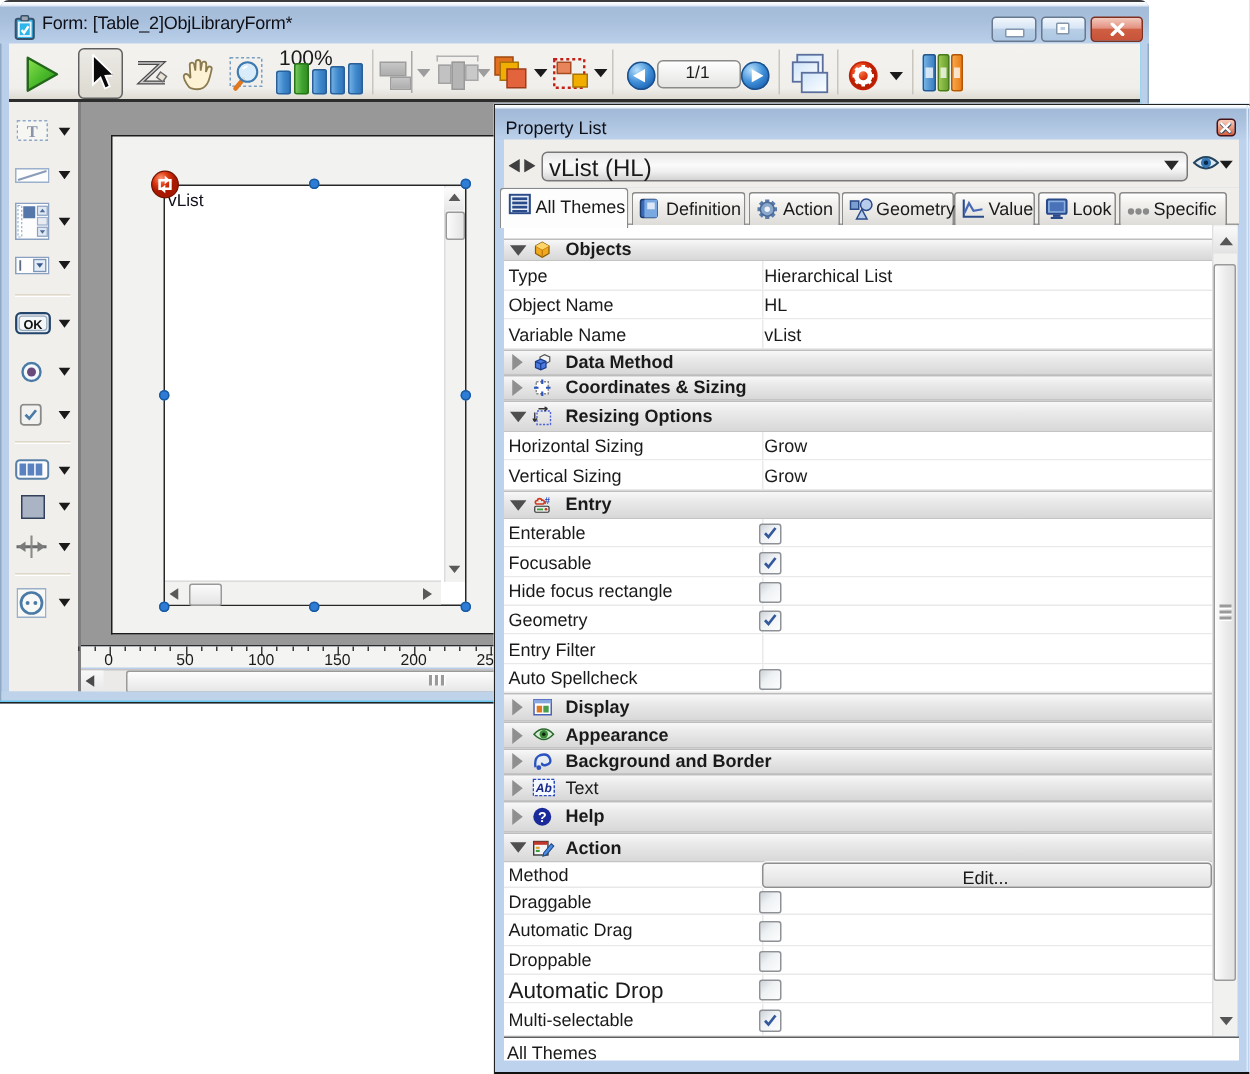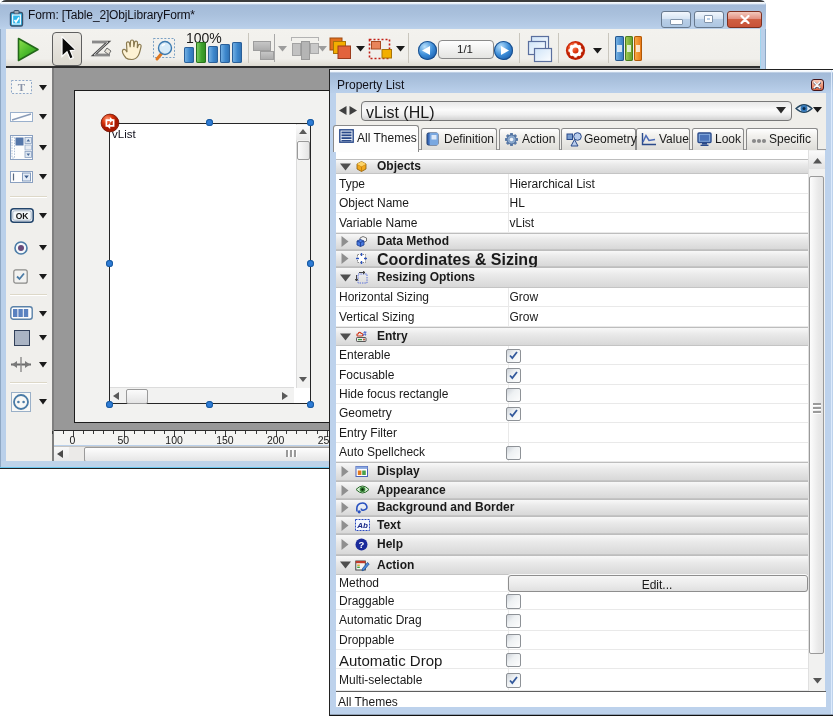--- a/index.html
+++ b/index.html
@@ -535,21 +535,21 @@
     <svg width="13" height="13" viewBox="0 0 13 13">
       <rect x="2.5" y="2.5" width="8" height="8" fill="#fff" stroke="#888" stroke-dasharray="1.5 1"></rect>
       <g stroke="#2a52c0" stroke-width="1.4">
         <line x1="6.5" y1="1" x2="6.5" y2="4"></line>
         <line x1="6.5" y1="9" x2="6.5" y2="12"></line>
         <line x1="1" y1="6.5" x2="4" y2="6.5"></line>
         <line x1="9" y1="6.5" x2="12" y2="6.5"></line>
       </g>
     </svg>
   </div>
-<div class="a txt" style="left:377px;top:251.0px;font-size:16px;font-weight:bold;">Coordinates &amp; Sizing</div>
+<div class="a txt" style="left:377px;top:251.0px;font-size:12px;font-weight:bold;">Coordinates &amp; Sizing</div>
 <div class="a" style="left:336px;top:267px;width:472px;height:21px;background:linear-gradient(#f8f8f8,#eaeaea 35%,#d8d8d8);border-top:1px solid #bdbdbd;border-bottom:1px solid #c4c4c4;box-sizing:border-box;"></div>
 <svg class="a" style="left:339.5px;top:273.5px" width="11" height="8">
     <polygon points="0,0.5 11,0.5 5.5,7.5" fill="#4f4f4f"></polygon>
   </svg>
 <div class="a" style="left:355px;top:271.0px;">
     <svg width="13" height="13" viewBox="0 0 13 13">
       <rect x="3" y="3" width="9" height="9" fill="none" stroke="#4a62d8" stroke-width="0.9" stroke-dasharray="1.4 1"></rect>
       <path d="M4 1.5 h6 m0 0 l-2-1.4 m2 1.4 l-2 1.4" stroke="#333" stroke-width="0.9" fill="none"></path>
       <path d="M1.5 4 v6 m0 0 l-1.4-2 m1.4 2 l1.4-2" stroke="#333" stroke-width="0.9" fill="none"></path>
     </svg>
@@ -651,21 +651,21 @@
 <div class="a" style="left:336px;top:516px;width:472px;height:18px;background:linear-gradient(#f8f8f8,#eaeaea 35%,#d8d8d8);border-top:1px solid #bdbdbd;border-bottom:1px solid #c4c4c4;box-sizing:border-box;"></div>
 <svg class="a" style="left:341px;top:519.5px" width="8" height="11">
     <polygon points="0.5,0 0.5,11 7.5,5.5" fill="#8f8f8f"></polygon>
   </svg>
 <div class="a" style="left:355px;top:518.5px;">
     <svg width="15" height="12" viewBox="0 0 15 12">
       <rect x="0.5" y="0.5" width="14" height="11" fill="#f4f8ff" stroke="#2a4ac0" stroke-dasharray="2 1"></rect>
       <text x="7.5" y="9" font-size="8" font-weight="bold" fill="#1a2a8a" text-anchor="middle" font-style="italic">Ab</text>
     </svg>
   </div>
-<div class="a txt" style="left:377px;top:517.5px;font-size:12px;font-weight:bold;">Text</div>
+<div class="a txt" style="left:377px;top:517.5px;font-size:12px;font-weight:normal;">Text</div>
 <div class="a" style="left:336px;top:534px;width:472px;height:21px;background:linear-gradient(#f8f8f8,#eaeaea 35%,#d8d8d8);border-top:1px solid #bdbdbd;border-bottom:1px solid #c4c4c4;box-sizing:border-box;"></div>
 <svg class="a" style="left:341px;top:539.0px" width="8" height="11">
     <polygon points="0.5,0 0.5,11 7.5,5.5" fill="#8f8f8f"></polygon>
   </svg>
 <div class="a" style="left:355px;top:538.0px;">
     <svg width="13" height="13" viewBox="0 0 13 13">
       <circle cx="6.5" cy="6.5" r="6" fill="#1a2a9a"></circle>
       <text x="6.5" y="9.8" font-size="9.5" font-weight="bold" fill="#fff" text-anchor="middle">?</text>
     </svg>
   </div>

